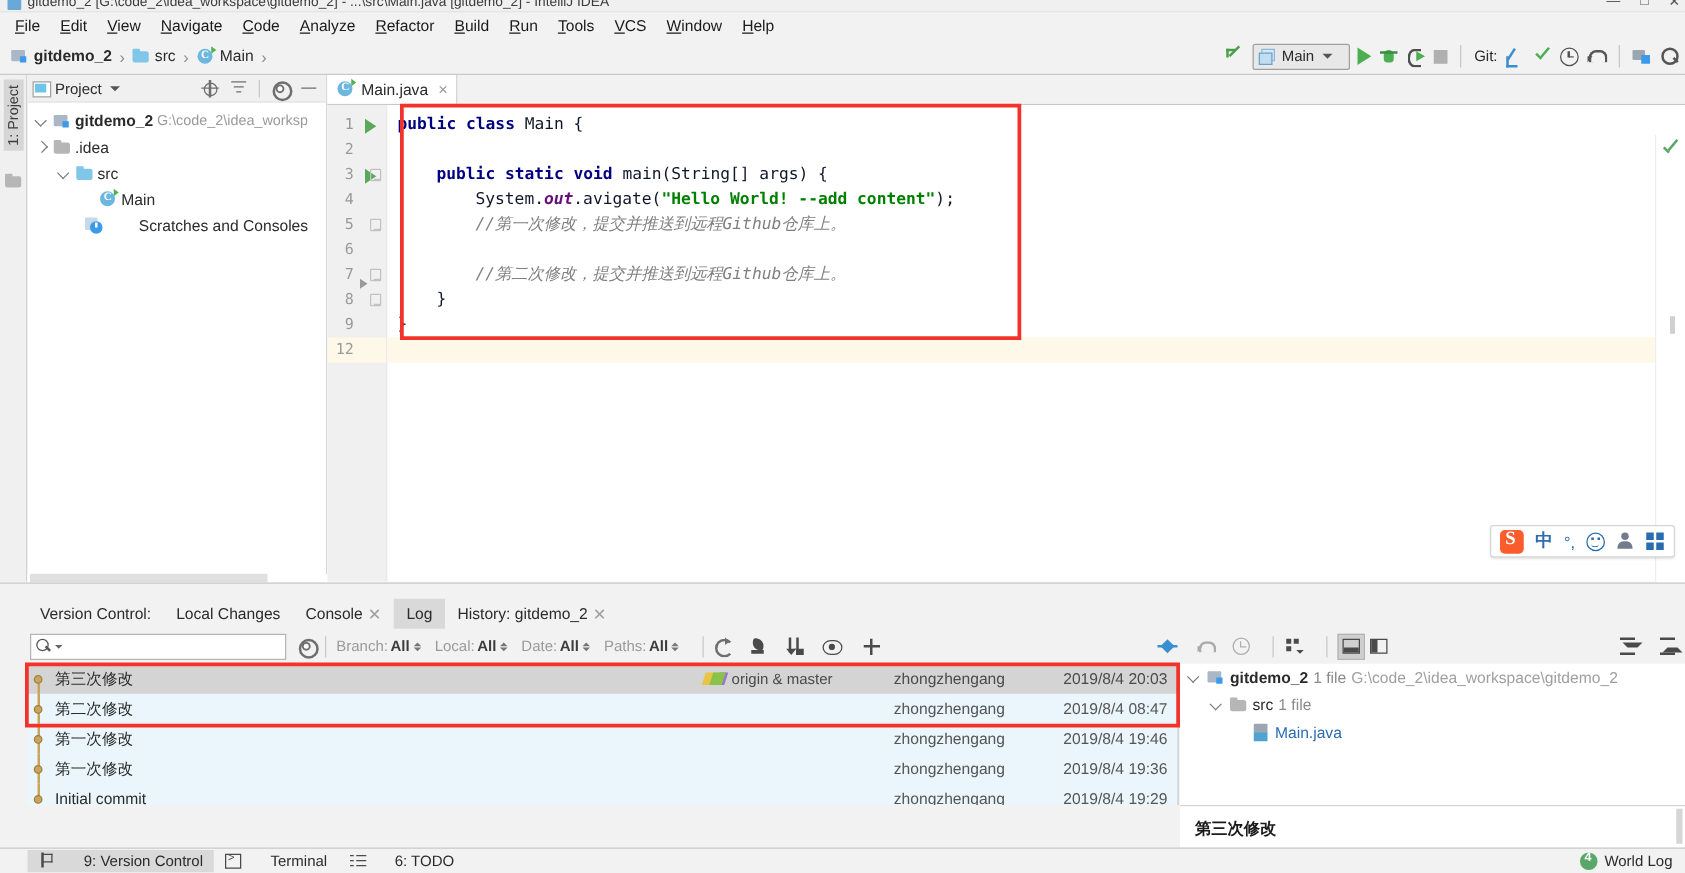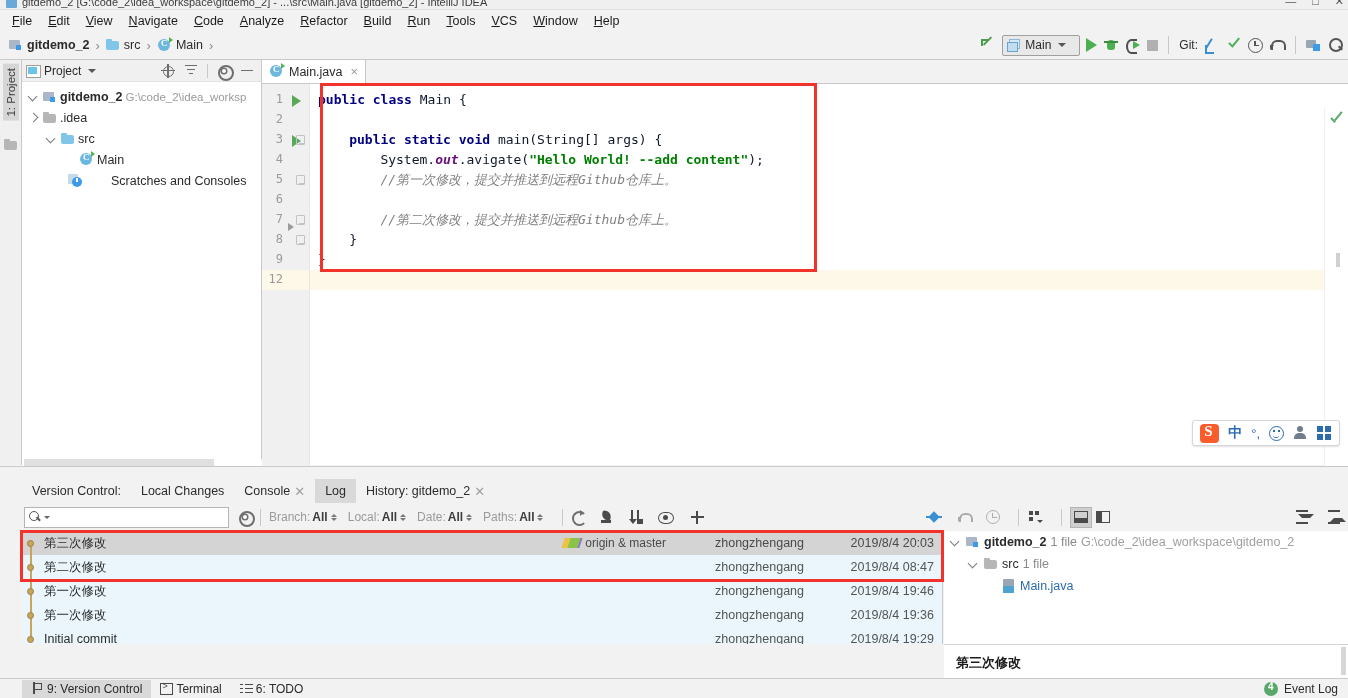--- a/index.html
+++ b/index.html
@@ -371,21 +371,21 @@
 
   
   .redbox2 { position:absolute; border:3px solid #f2332c; pointer-events:none; }
 
   
   .statusbar {
     position:absolute; left:0; bottom:0; width:1348px; height:20px;
     background:#f2f2f2; border-top:1px solid #c9c9c9;
     display:flex; align-items:center; padding-left:22px; gap:0;
   }
-  .sb-item { display:flex;align-items:center;gap:3px;padding:2px 9px;font-size:12px;cursor:default;}
+  .sb-item { display:flex;align-items:center;gap:23px;padding:2px 9px;font-size:12px;cursor:default;}
   .sb-item.active { background:#d9d9d9; }
   .ic-vcsbtn{width:13px;height:13px;position:relative;}
   .ic-vcsbtn::before{content:"";position:absolute;left:2px;top:0;width:1.6px;height:12px;background:#4a4a4a;}
   .ic-vcsbtn::after{content:"";position:absolute;left:3px;top:1px;width:7px;height:5px;border:1.6px solid #4a4a4a;border-left:none;}
   .ic-term{width:13px;height:12px;border:1.4px solid #4a4a4a;position:relative;}
   .ic-term::before{content:">";position:absolute;left:1px;top:-3px;font-size:9px;color:#4a4a4a;}
   .ic-todo{width:13px;height:12px;position:relative;}
   .ic-todo::before{content:"";position:absolute;left:0;top:1px;width:3px;height:1.6px;background:#4a4a4a;box-shadow:0 4px 0 #4a4a4a,0 8px 0 #4a4a4a;}
   .ic-todo::after{content:"";position:absolute;left:5px;top:1px;width:8px;height:1.6px;background:#4a4a4a;box-shadow:0 4px 0 #4a4a4a,0 8px 0 #4a4a4a;}
   .sb-right{margin-left:auto;display:flex;align-items:center;gap:6px;padding-right:10px;}
@@ -779,17 +779,17 @@
     <div class="sb-item">
       <span class="ic-term"></span>
       <span>Terminal</span>
     </div>
     <div class="sb-item">
       <span class="ic-todo"></span>
       <span>6: TODO</span>
     </div>
     <div class="sb-right">
       <span class="ic-eventlog"></span>
-      <span>Event Log</span>
+      <span>World Log</span>
     </div>
   </div>
 
 </div>
 
 </body></html>

